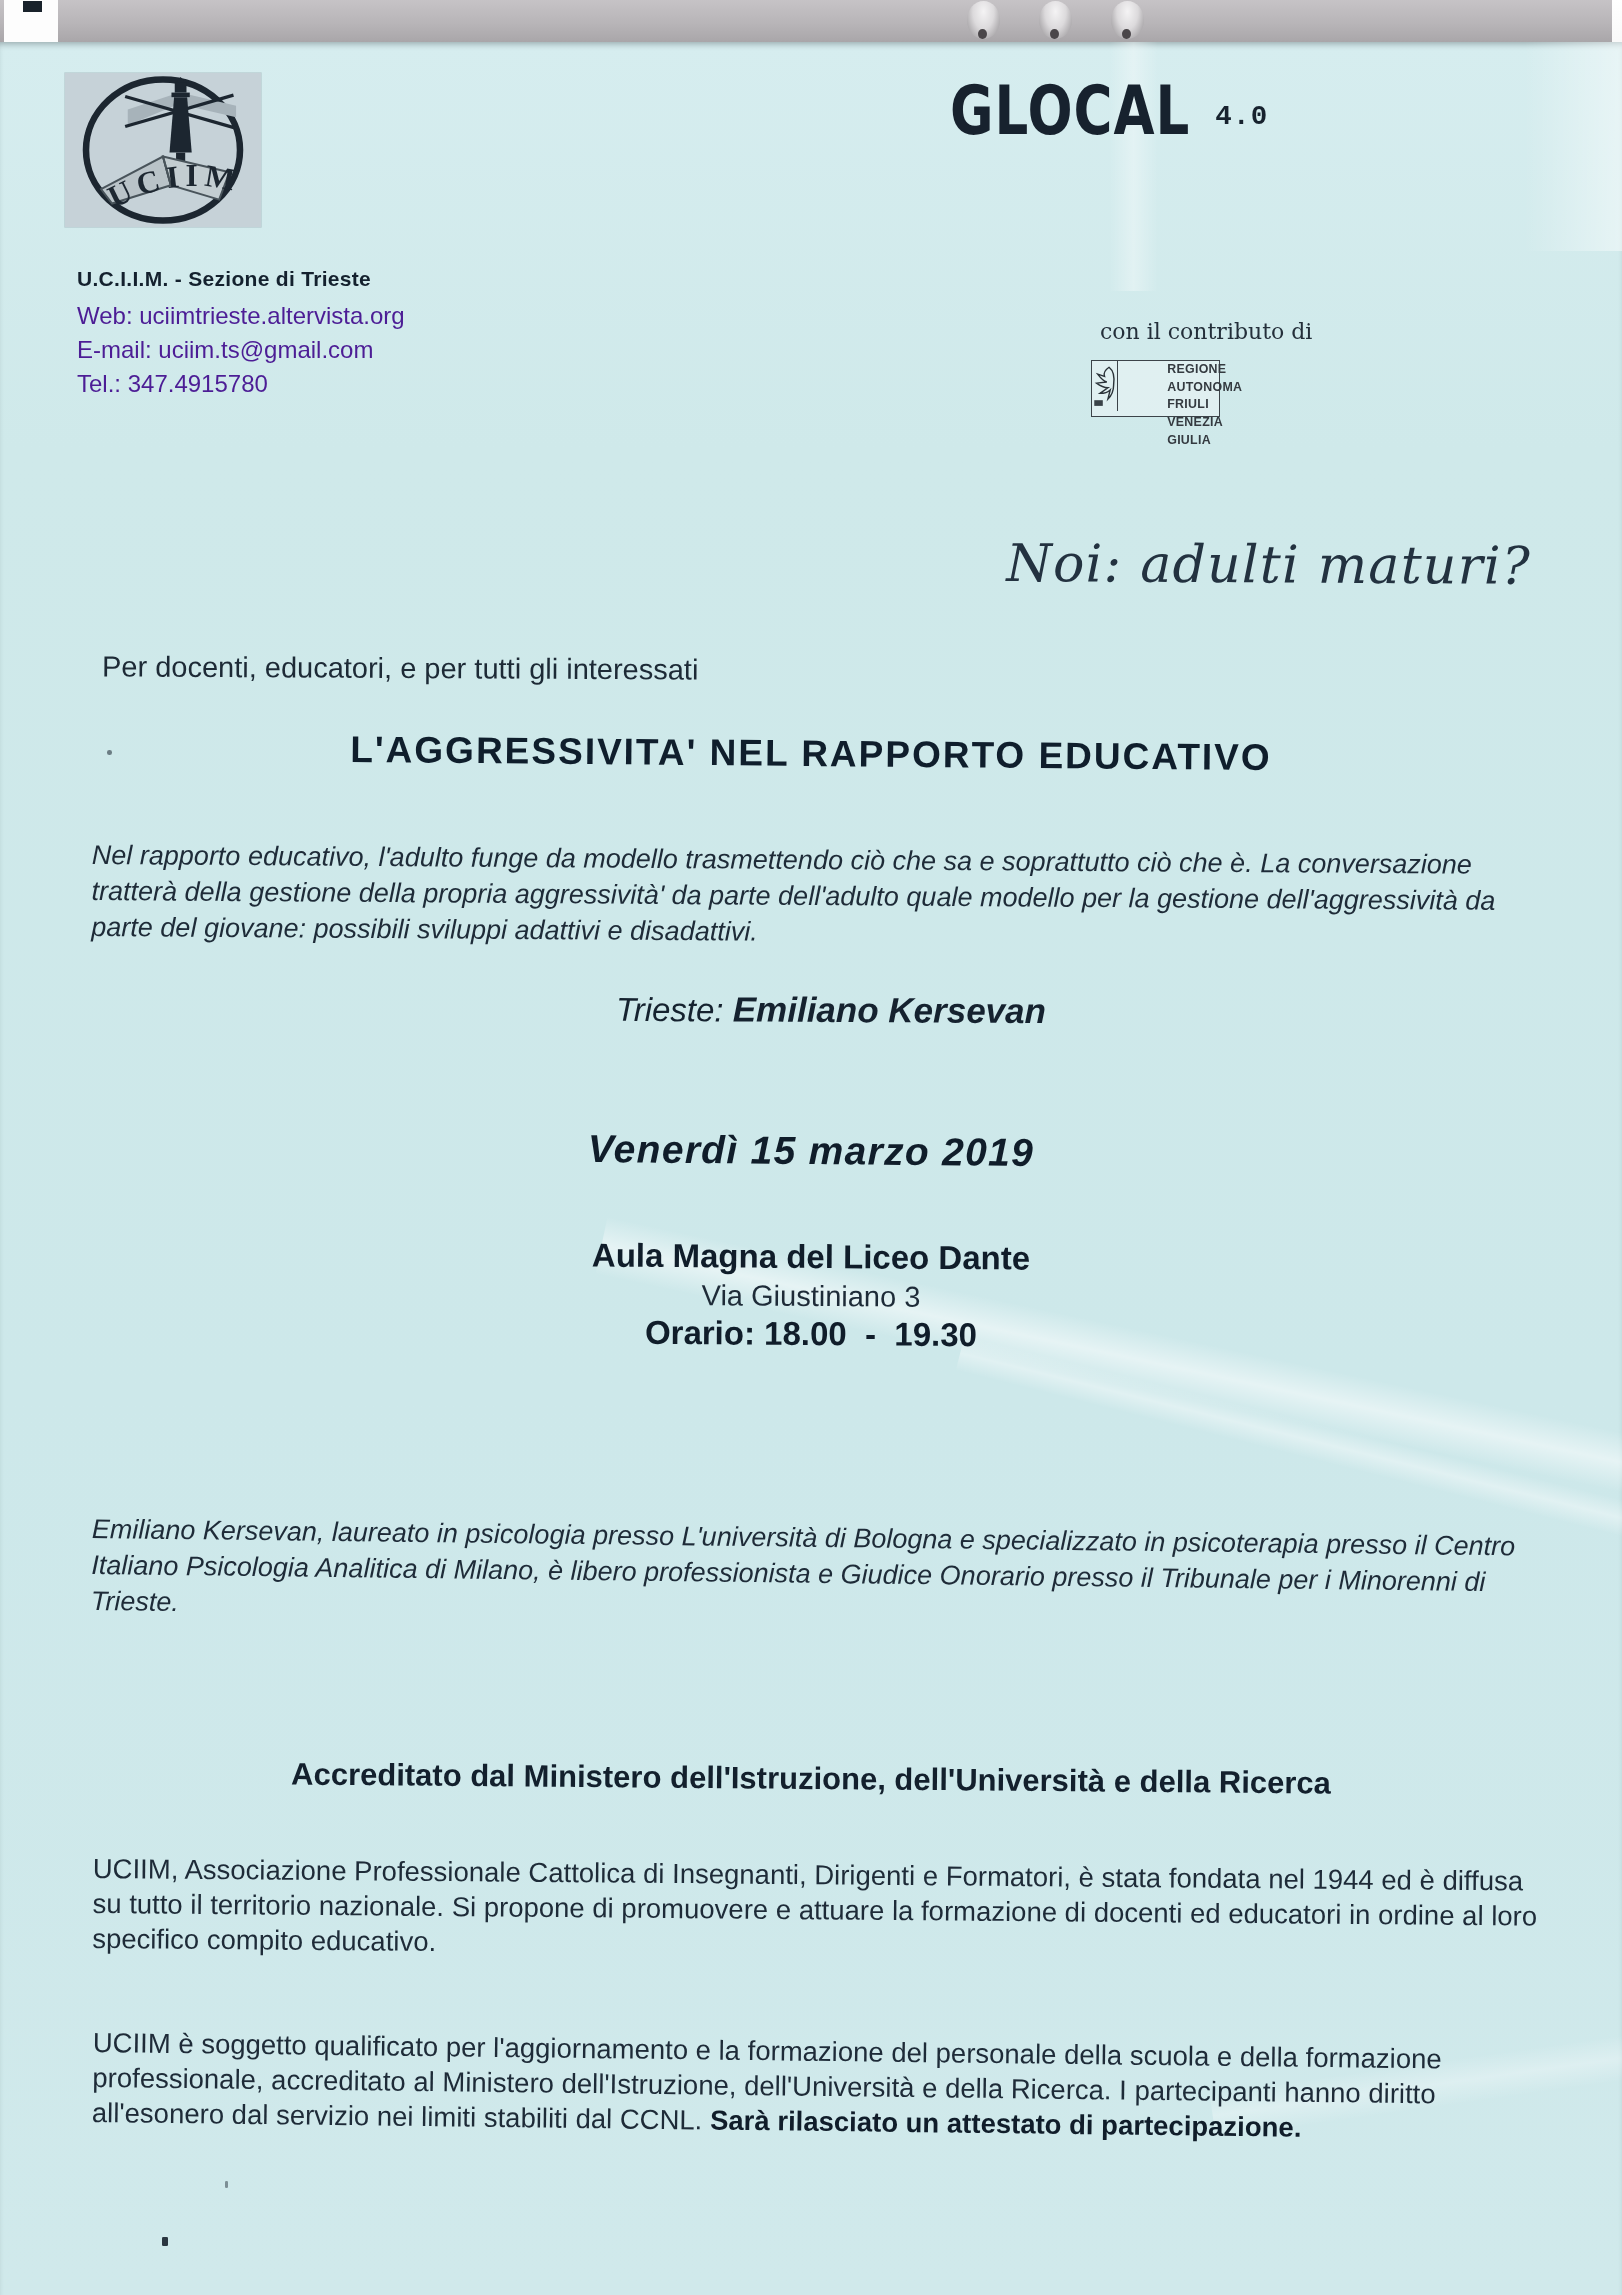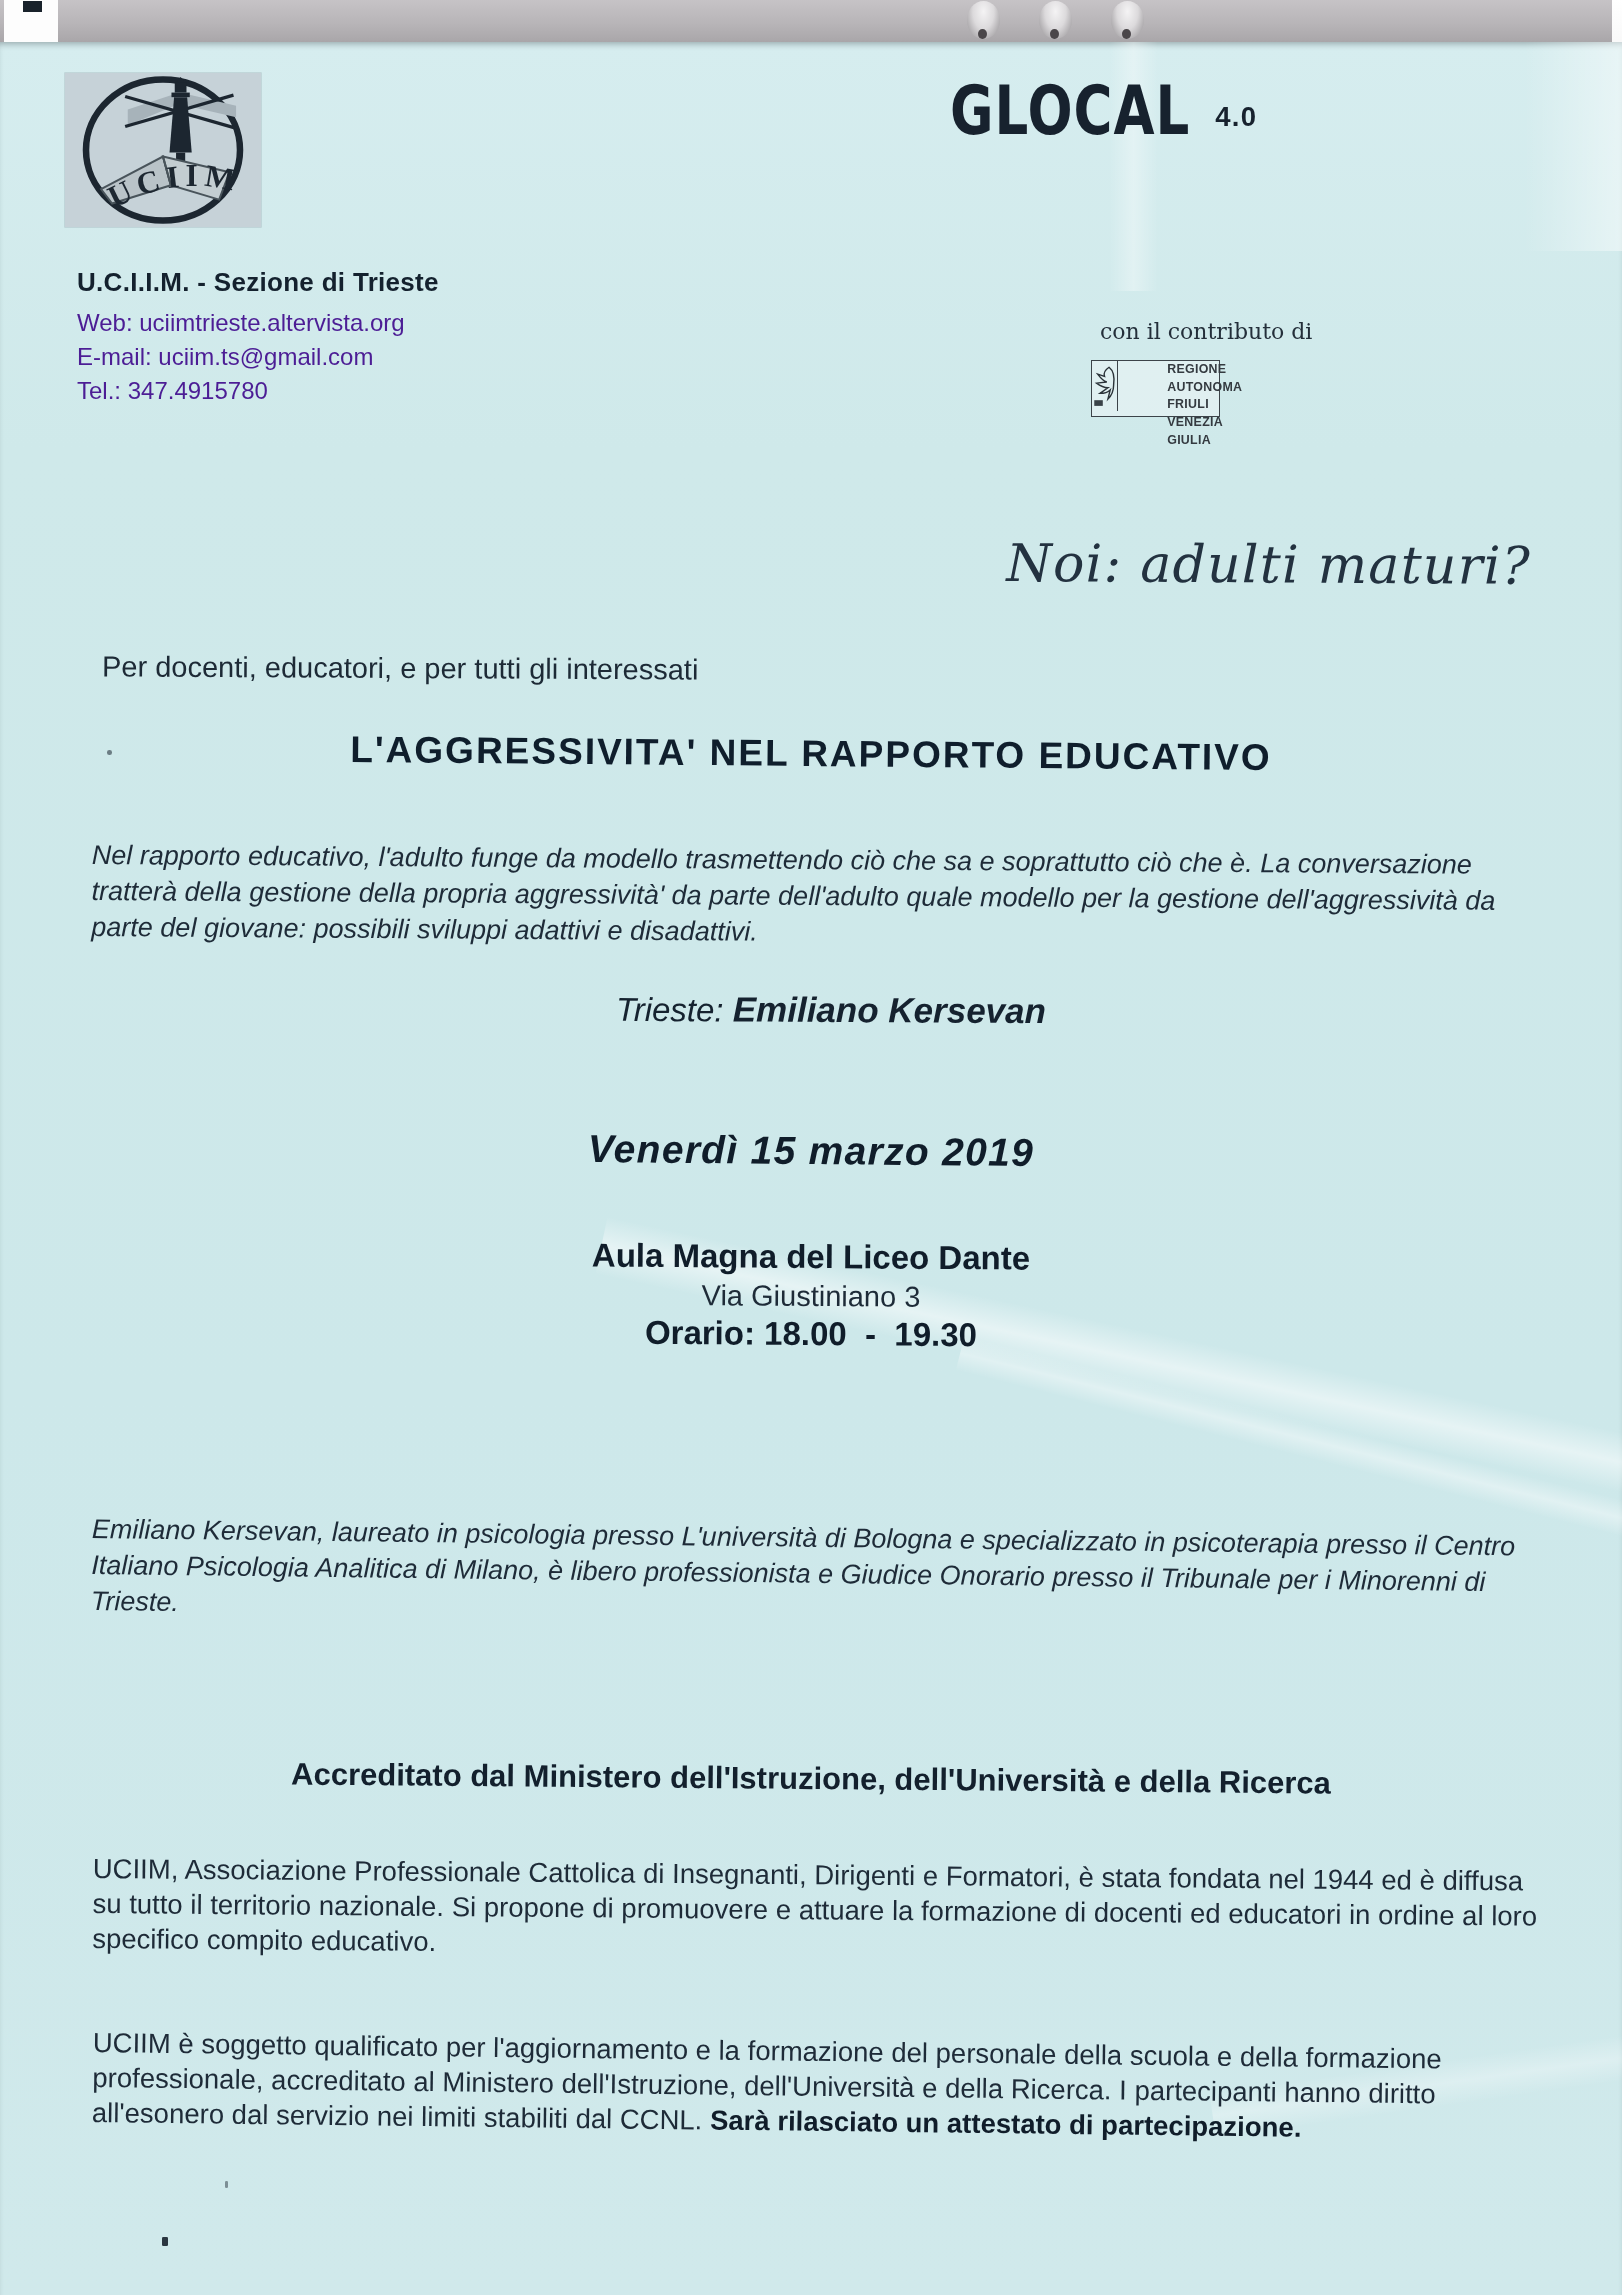--- a/index.html
+++ b/index.html
@@ -35,29 +35,29 @@
   .c4{left:1210px;top:2054px;width:556px;height:46px;transform:rotate(-8deg);
     background:linear-gradient(180deg,rgba(255,255,255,0),rgba(255,255,255,.3),rgba(255,255,255,0));}
   .c5{left:1524px;top:42px;width:98px;height:209px;
     background:linear-gradient(90deg,rgba(255,255,255,0),rgba(255,255,255,.45));}
   .speck{position:absolute;background:#2a3640;border-radius:1.3px;}
 
   
   .logo-box{position:absolute;left:65px;top:73px;width:196px;height:154px;
     background:#c6d2d8;box-shadow:0 0 0 0.7px rgba(120,135,145,.3);}
   .org-block{position:absolute;left:77px;top:267px;color:var(--ink,#1b2836);}
-  .org-name{font-size:26px;font-weight:bold;color:#14212e;letter-spacing:0.3px;margin-bottom:7.9px;}
+  .org-name{font-size:21px;font-weight:bold;color:#14212e;letter-spacing:0.3px;margin-bottom:7.9px;}
   .org-line{font-size:24px;line-height:34px;color:#4c1d95;}
 
   
   .glocal{position:absolute;left:950px;top:77px;width:294px;color:#17222e;}
   .glocal-row{display:flex;align-items:flex-start;}
   .glocal-name{font-family:"DejaVu Sans",sans-serif;font-size:68px;font-weight:bold;
     letter-spacing:1.3px;transform:scaleX(.78);transform-origin:left top;line-height:68px;white-space:nowrap;}
-  .glocal-ver{font-family:Liberation Sans, sans-serif;font-size:27.5px;font-weight:bold;margin:23.6px 0 0 -43px;letter-spacing:1.3px;}
+  .glocal-ver{font-family:Liberation Mono, monospace;font-size:27.5px;font-weight:bold;margin:23.6px 0 0 -43px;letter-spacing:1.3px;}
   .glocal-tag{margin-top:17px;text-align:right;font-size:16.4px;font-weight:bold;
     line-height:25.5px;letter-spacing:0.7px;color:#202c38;width:288px;}
   .veritas{position:absolute;left:960px;top:262px;}
   .contributo{position:absolute;left:1100px;top:319px;font-family:"DejaVu Serif",serif;
     font-size:22px;color:#242f3a;}
   .regione{position:absolute;left:1091px;top:360px;width:127px;height:55px;border:1.3px solid #3c4349;
     background:rgba(236,244,245,.55);display:flex;align-items:flex-start;gap:44px;}
   .regione-eagle{width:30px;height:50px;border-right:1.3px solid #3c4349;display:flex;align-items:center;justify-content:center;}
   .regione-text{padding-left:5.2px;font-size:12.4px;font-weight:bold;line-height:17.7px;
     letter-spacing:0.3px;color:#343a40;}

